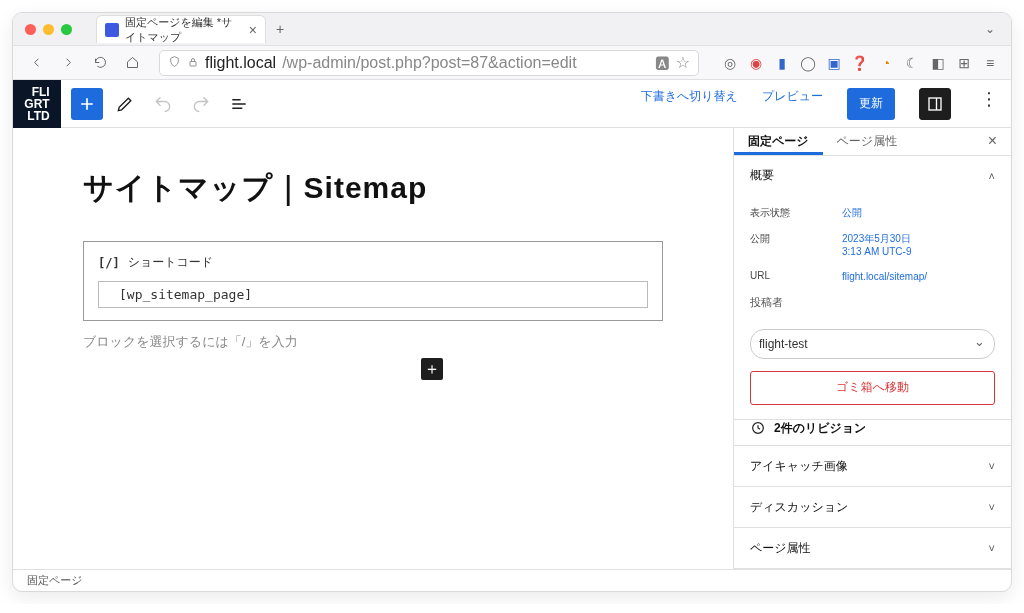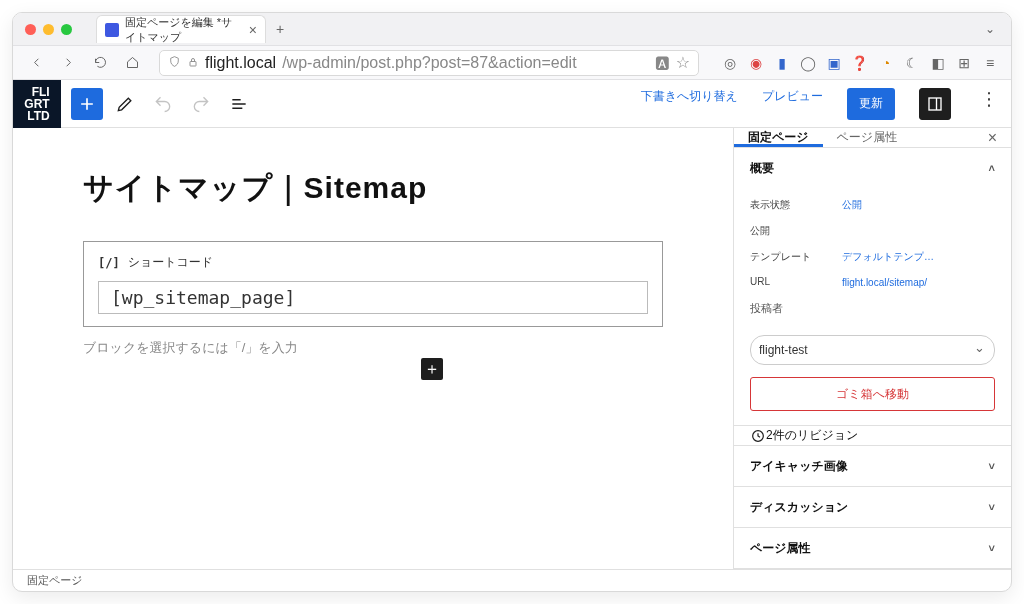--- a/index.html
+++ b/index.html
@@ -41,43 +41,43 @@
 .wp-more{width:28px;text-align:center;color:#333;font-size:18px}
 
 
 .wp-body{flex:1;display:flex;overflow:hidden}
 .editor{flex:1;position:relative;overflow:auto;padding:40px 60px}
 .content{max-width:580px;margin:0 auto}
 .ptitle{font-size:30px;font-weight:700;color:#111;margin-bottom:32px;letter-spacing:1px}
 .shortcode-block{border:1px solid #999;padding:12px 14px}
 .sc-head{display:flex;align-items:center;gap:8px;font-size:12px;color:#333;margin-bottom:10px}
 .sc-icon{font-family:monospace;font-weight:700}
-.sc-input{width:100%;border:1px solid #bbb;padding:5px 12px;font-size:18px;color:#333;font-family:monospace}
+.sc-input{width:100%;border:1px solid #bbb;padding:5px 20px;font-size:13px;color:#333;font-family:monospace}
 .placeholder{color:#888;font-size:13px;margin-top:12px}
 .add-float{position:absolute;width:22px;height:22px;background:#1e1e1e;color:#fff;display:flex;align-items:center;justify-content:center;font-size:16px;border-radius:2px;right:290px;top:230px}
 
 
 .sidebar{width:278px;border-left:1px solid #e0e0e0;display:flex;flex-direction:column;overflow:auto;font-size:12px;color:#333}
 .sb-tabs{display:flex;align-items:center;border-bottom:1px solid #e0e0e0;height:44px}
 .sb-tab{padding:0 14px;height:100%;display:flex;align-items:center;color:#666;cursor:pointer}
 .sb-tab.active{color:#111;font-weight:600;box-shadow:inset 0 -3px 0 #1e6bde}
 .sb-close{margin-left:auto;padding:0 14px;color:#666;font-size:16px}
 .sb-section{border-bottom:1px solid #e0e0e0}
-.sb-sec-h{height:40px;display:flex;align-items:center;padding:0 16px;font-weight:700;color:#111;cursor:pointer}
+.sb-sec-h{height:40px;display:flex;align-items:center;padding:0 16px;font-weight:400;color:#111;cursor:pointer}
 .sb-sec-h .chv{margin-left:auto;color:#555;font-size:11px}
 .sb-panel{padding:4px 16px 14px}
 .sb-row{display:flex;padding:6px 0;font-size:10px}
 .sb-row .k{color:#444;width:92px;flex-shrink:0}
 .sb-row .v{color:#1e6bde;flex:1;line-height:1.3}
 .sb-label{font-size:11px;color:#555;margin-top:6px;margin-bottom:19px}
 .sb-select{width:100%;height:30px;border:1px solid #ccc;border-radius:14px;padding:0 8px;font-size:12px;color:#333;background:#fff;appearance:none;position:relative}
 .sel-wrap{position:relative}
 .sel-wrap::after{content:"⌄";position:absolute;right:10px;top:5px;color:#666;font-size:13px;pointer-events:none}
 .sb-trash{margin-top:12px;border:1px solid #d63638;color:#d63638;height:34px;display:flex;align-items:center;justify-content:center;border-radius:3px;font-size:12px;cursor:pointer}
-.sb-rev{height:42px;display:flex;align-items:center;padding:0 16px;font-weight:400;color:#111;border-bottom:1px solid #e0e0e0}
+.sb-rev{height:42px;display:flex;align-items:flex-start;gap:8px;padding:0 16px;font-weight:700;color:#111;border-bottom:1px solid #e0e0e0}
 .sb-rev svg{width:16px;height:16px}
 
 
 .footer{height:22px;border-top:1px solid #e0e0e0;font-size:11px;color:#555;display:flex;align-items:center;padding:0 14px}
 </style>
 </head>
 <body>
 
 <div class="window">
 
@@ -223,24 +223,22 @@
           <span>概要</span>
             <span class="chv">˄</span>
         </div>
         <div class="sb-panel">
           <div class="sb-row">
               <span class="k">表示状態</span>
               <span class="v">公開</span>
             </div>
           <div class="sb-row">
               <span class="k">公開</span>
-            </div>
-          <div class="sb-row">
-              <span class="k">テンプレート</span>
-              <span class="v">デフォルトテンプ…</span>
+              <span class="v" style="white-space:pre-line">2023年5月30日
+3:13 AM UTC-9</span>
             </div>
           <div class="sb-row">
               <span class="k">URL</span>
               <span class="v">flight.local/sitemap/</span>
             </div>
           <div class="sb-label">投稿者</div>
           <div class="sel-wrap"><select class="sb-select"><option>flight-test</option></select></div>
           <div class="sb-trash">ゴミ箱へ移動</div>
         </div>
       </div>

